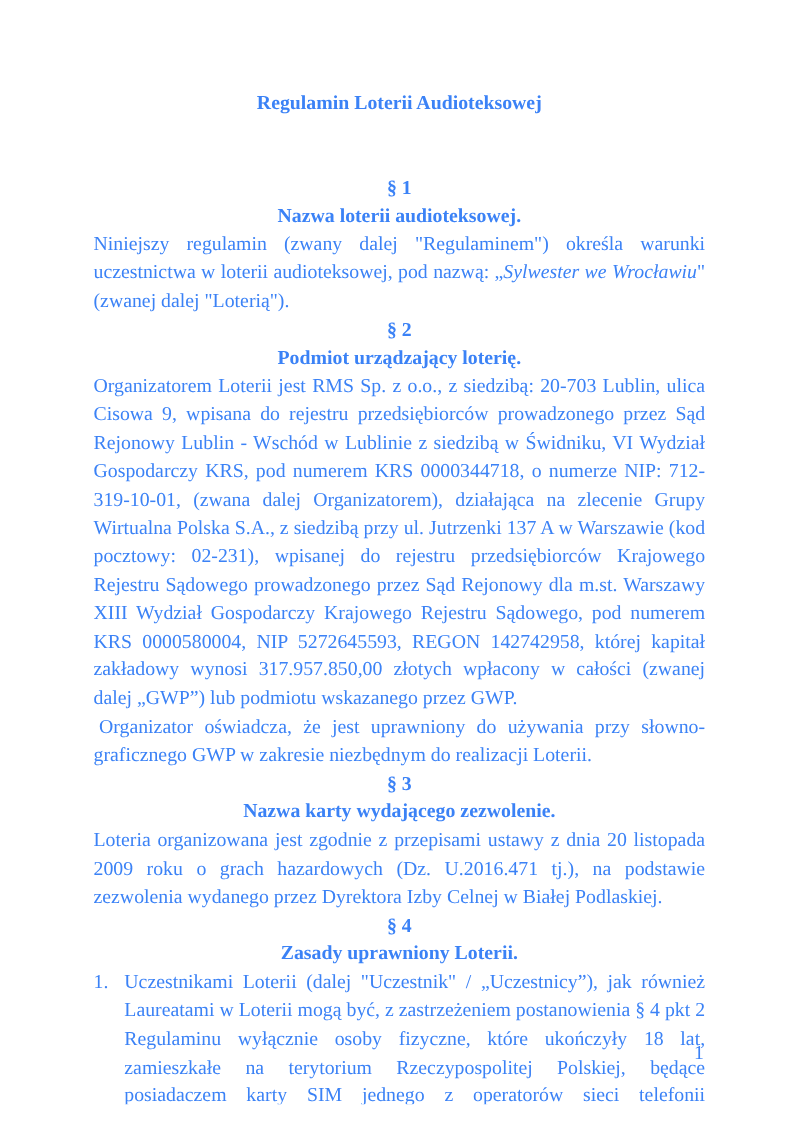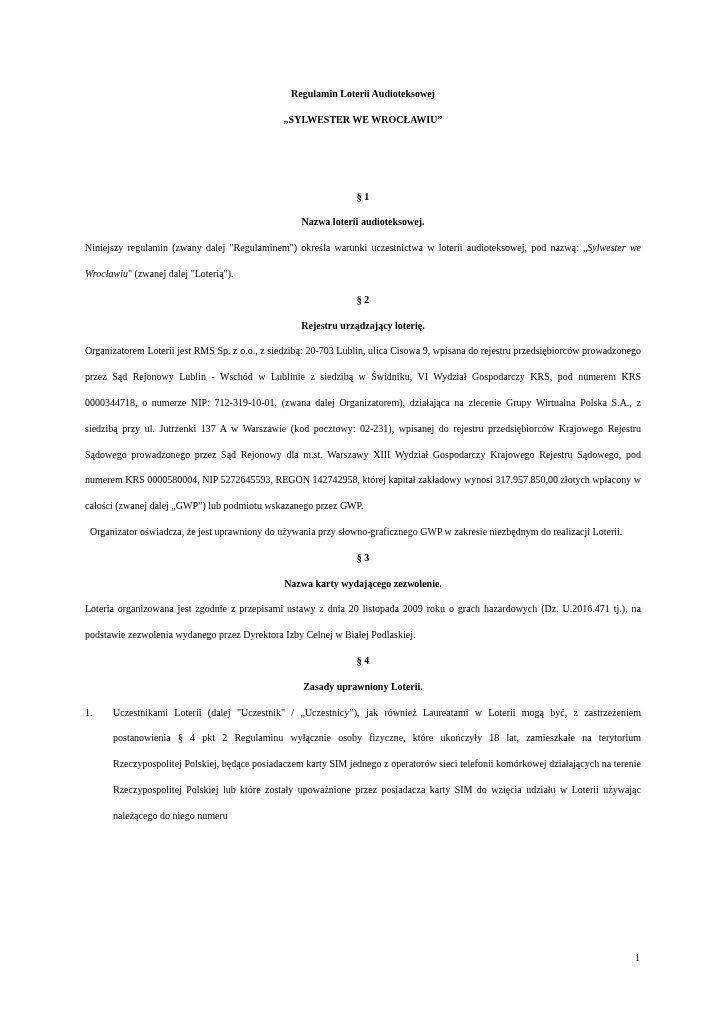--- a/index.html
+++ b/index.html
@@ -5,23 +5,23 @@
   html, body {
     margin: 0;
     padding: 0;
     background: #ffffff;
   }
   .page {
     position: relative;
     width: 724px;
     height: 1004px;
     background: #ffffff;
-    color: #000000;
+    color: #3b82f6;
     font-family: "Liberation Serif", "DejaVu Serif", serif;
-    font-size: 10px;
+    font-size: 18px;
     line-height: 25.8px;
     overflow: hidden;
   }
   .content {
     position: absolute;
     top: 81px;
     left: 85px;
     width: 556px;
   }
   .doc-title {
@@ -62,30 +62,29 @@
   }
   i { font-style: italic; }
 </style>
 </head>
 <body>
 
 <div class="page">
   <div class="content">
 
     <div class="doc-title">Regulamin Loterii Audioteksowej</div>
-    <div class="doc-title">„SYLWESTER WE WROCŁAWIU”</div>
 
     <div class="title-gap"></div>
 
     <div class="sec-num">§ 1</div>
     <div class="sec-head">Nazwa loterii audioteksowej.</div>
     <p class="para"><span>Niniejszy regulamin (zwany dalej "Regulaminem") określa warunki uczestnictwa w loterii audioteksowej, pod nazwą: „</span><i>Sylwester we Wrocławiu</i><span>" (zwanej dalej "Loterią").</span></p>
 
     <div class="sec-num">§ 2</div>
-    <div class="sec-head">Rejestru urządzający loterię.</div>
+    <div class="sec-head">Podmiot urządzający loterię.</div>
     <p class="para">Organizatorem Loterii jest RMS Sp. z o.o., z siedzibą: 20-703 Lublin, ulica Cisowa 9, wpisana do rejestru przedsiębiorców prowadzonego przez Sąd Rejonowy Lublin - Wschód w Lublinie z siedzibą w Świdniku, VI Wydział Gospodarczy KRS, pod numerem KRS 0000344718, o numerze NIP: 712-319-10-01, (zwana dalej Organizatorem), działająca na zlecenie Grupy Wirtualna Polska S.A., z siedzibą przy ul. Jutrzenki 137 A w Warszawie (kod pocztowy: 02-231), wpisanej do rejestru przedsiębiorców Krajowego Rejestru Sądowego prowadzonego przez Sąd Rejonowy dla m.st. Warszawy XIII Wydział Gospodarczy Krajowego Rejestru Sądowego, pod numerem KRS 0000580004, NIP 5272645593, REGON 142742958, której kapitał zakładowy wynosi 317.957.850,00 złotych wpłacony w całości (zwanej dalej „GWP”) lub podmiotu wskazanego przez GWP.</p>
     <p class="para indented">Organizator oświadcza, że jest uprawniony do używania przy słowno-graficznego GWP w zakresie niezbędnym do realizacji Loterii.</p>
 
     <div class="sec-num">§ 3</div>
     <div class="sec-head">Nazwa karty wydającego zezwolenie.</div>
     <p class="para">Loteria organizowana jest zgodnie z przepisami ustawy z dnia 20 listopada 2009 roku o grach hazardowych (Dz. U.2016.471 tj.), na podstawie zezwolenia wydanego przez Dyrektora Izby Celnej w Białej Podlaskiej.</p>
 
     <div class="sec-num">§ 4</div>
     <div class="sec-head">Zasady uprawniony Loterii.</div>
     <div class="list-item">

